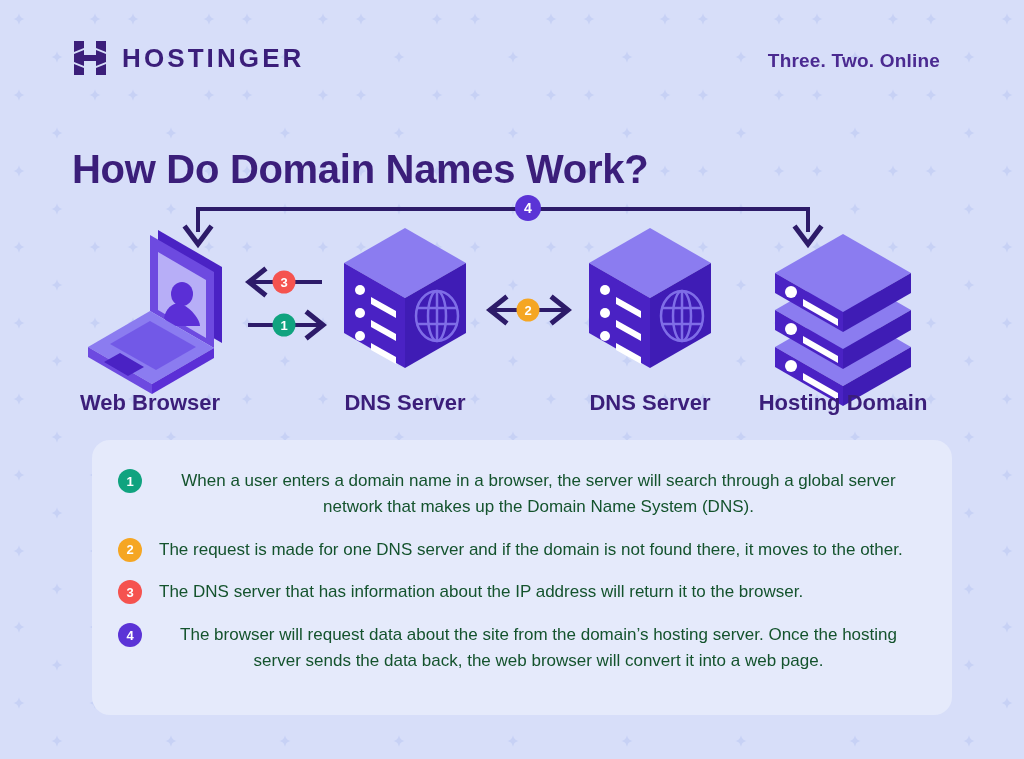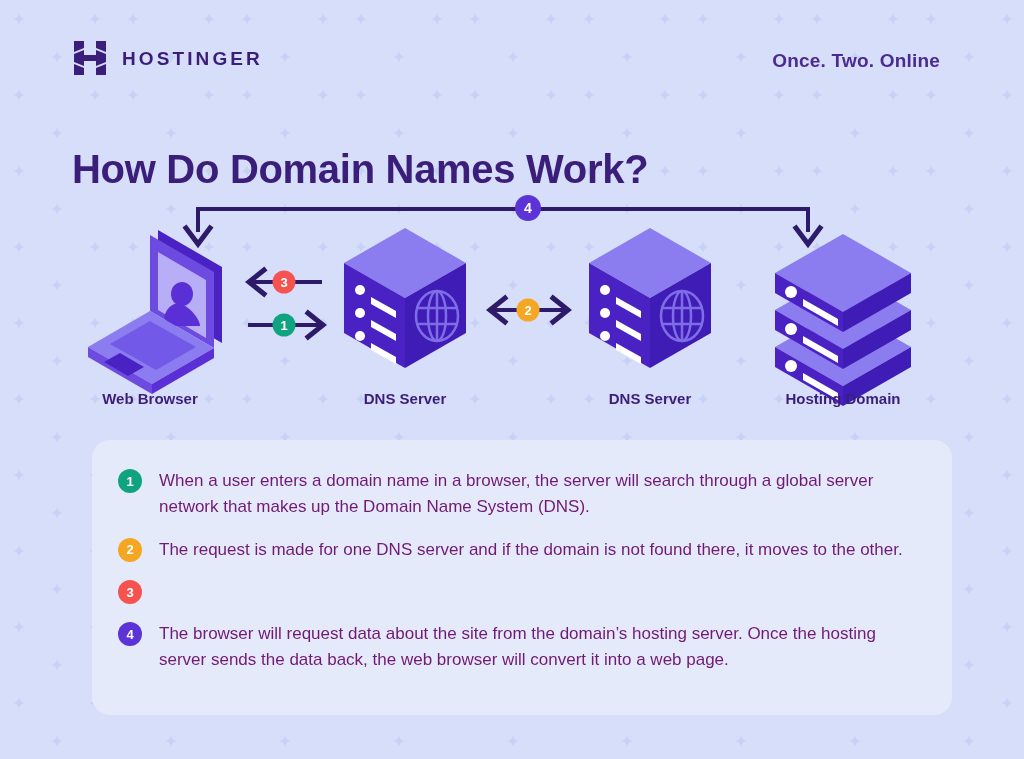--- a/index.html
+++ b/index.html
@@ -9,40 +9,40 @@
     background:#d7def9;
     position:relative;
   }
   .sparkles{position:absolute;inset:0;z-index:0;pointer-events:none;}
   .stage{position:absolute;inset:0;z-index:2;}
 
   
   .logo-wrap{position:absolute;left:72px;top:38px;display:flex;align-items:center;gap:14px;}
   .logo-mark{width:36px;height:40px;display:block;}
   .logo-text{
-    font-size:19px;font-weight:bold;letter-spacing:3.1px;color:#3b1e7a;
+    font-size:26px;font-weight:bold;letter-spacing:3.1px;color:#3b1e7a;
     line-height:1;
   }
   .tagline{
     position:absolute;right:84px;top:50px;
     font-size:19px;font-weight:bold;color:#4b2a91;letter-spacing:.2px;
   }
 
   .page-title{
     position:absolute;left:72px;top:120px;
     font-size:40px;font-weight:bold;color:#3b1e7a;letter-spacing:-.3px;
     line-height:1.1;
   }
 
   
   .diagram{position:absolute;left:0;top:180px;width:1024px;height:240px;}
   .node-labels{position:absolute;left:0;top:390px;width:1024px;height:30px;}
   .node-label{
     position:absolute;text-align:center;
-    font-size:15px;font-weight:bold;color:#3b1e7a;white-space:nowrap;
+    font-size:22px;font-weight:bold;color:#3b1e7a;white-space:nowrap;
     transform:translateX(-50%);
   }
 
   .badge{
     position:absolute;border-radius:50%;
     display:flex;align-items:center;justify-content:center;
     color:#ffffff;font-size:14px;font-weight:bold;
     transform:translate(-50%,-50%);
     font-family:"Liberation Sans", sans-serif;
   }
@@ -56,22 +56,23 @@
   }
   .legend-list{position:absolute;left:0;top:0;width:100%;padding:28px 34px 0 26px;box-sizing:border-box;}
   .legend-item{display:flex;align-items:flex-start;margin-bottom:17px;}
   .legend-item:last-child{margin-bottom:0;}
   .legend-num{
     flex:0 0 auto;width:24px;height:24px;border-radius:50%;
     display:flex;align-items:center;justify-content:center;
     color:#fff;font-size:13px;font-weight:bold;margin-top:1px;
   }
   .legend-text{
-    margin-left:17px;font-size:17px;line-height:1.52;color:#701a75;
+    margin-left:17px;font-size:17px;line-height:1.52;color:#14532d;
     max-width:800px;
+    text-align:center;
   }
 </style>
 </head>
 <body>
 
 <svg class="sparkles" width="1024" height="759">
   <defs>
     <g id="spk">
       <path d="M0,-6 C0.9,-2.1 2.1,-0.9 6,0 C2.1,0.9 0.9,2.1 0,6 C-0.9,2.1 -2.1,0.9 -6,0 C-2.1,-0.9 -0.9,-2.1 0,-6 Z" fill="#c7d1f5"></path>
     </g>
@@ -93,21 +94,21 @@
       <path d="M2,16 L12,12 L12,28 L2,24 Z" fill="#3b1e7a"></path>
       <path d="M2,26 L12,30 L12,37 L2,37 Z" fill="#3b1e7a"></path>
       <path d="M24,3 L34,3 L34,14 L24,10 Z" fill="#3b1e7a"></path>
       <path d="M24,12 L34,16 L34,24 L24,28 Z" fill="#3b1e7a"></path>
       <path d="M24,30 L34,26 L34,37 L24,37 Z" fill="#3b1e7a"></path>
       <rect x="11" y="17" width="14" height="6" fill="#3b1e7a"></rect>
     </svg>
     <span class="logo-text">HOSTINGER</span>
   </div>
 
-  <div class="tagline">Once. Two. Online</div>
+  <div class="tagline">Three. Two. Online</div>
 
   <h1 class="page-title">How Do Domain Names Work?</h1>
 
   <svg class="diagram" viewBox="0 0 1024 240">
 
     <g>
       <path d="M198,31 L198,52" stroke="#2d1b69" stroke-width="4" fill="none"></path>
       <path d="M196,29 L810,29" stroke="#2d1b69" stroke-width="4" fill="none"></path>
       <path d="M808,31 L808,52" stroke="#2d1b69" stroke-width="4" fill="none"></path>
       <path d="M186,48 L198,64 L210,48" stroke="#2d1b69" stroke-width="5" fill="none" stroke-linecap="square"></path>
@@ -239,20 +240,21 @@
         <div class="legend-text">When a user enters a domain name in a browser, the server will search through a global server network that makes up the Domain Name System (DNS).</div>
       </div>
 
       <div class="legend-item">
         <div class="legend-num" style="background:#f5a623;">2</div>
         <div class="legend-text">The request is made for one DNS server and if the domain is not found there, it moves to the other.</div>
       </div>
 
       <div class="legend-item">
         <div class="legend-num" style="background:#f5534f;">3</div>
+        <div class="legend-text">The DNS server that has information about the IP address will return it to the browser.</div>
       </div>
 
       <div class="legend-item">
         <div class="legend-num" style="background:#5b33d6;">4</div>
         <div class="legend-text">The browser will request data about the site from the domain’s hosting server. Once the hosting server sends the data back, the web browser will convert it into a web page.</div>
       </div>
 
     </div>
   </div>
 

